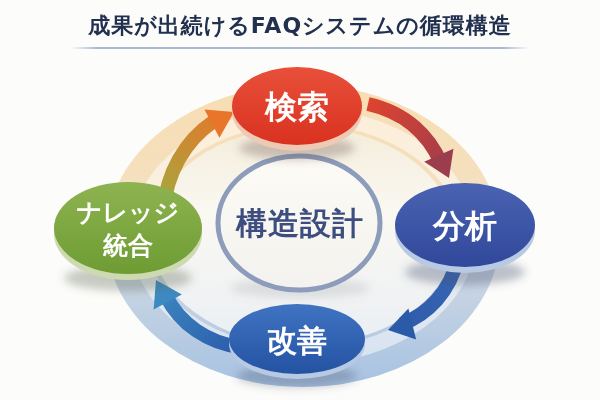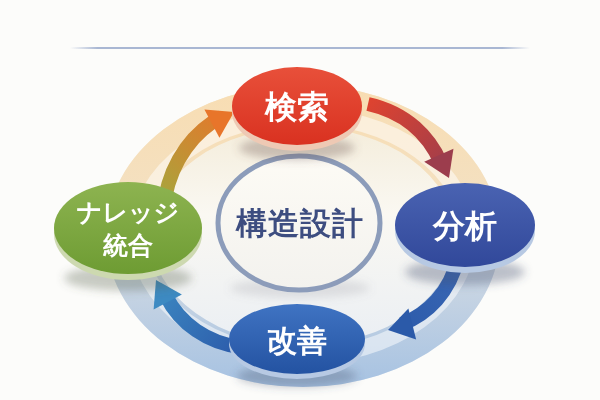--- a/index.html
+++ b/index.html
@@ -23,20 +23,21 @@
   .fs32{font-size:32px;}
   .fs30{font-size:30px;}
   .fs25{font-size:25px;}
   .center-label{font-weight:bold;font-size:31px;letter-spacing:1px;}
 </style>
 </head>
 <body>
 
 <div class="stage">
 
+  <div class="title">成果が出続けるFAQシステムの循環構造</div>
   <div class="title-underline"></div>
 
   <svg class="diagram" width="600" height="400" viewBox="0 0 600 400">
     <defs>
       <filter id="soft" x="-60%" y="-60%" width="220%" height="220%">
         <feGaussianBlur stdDeviation="4"></feGaussianBlur>
       </filter>
 
       <linearGradient id="ringGrad" gradientUnits="userSpaceOnUse" x1="303" y1="85" x2="303" y2="387">
         <stop offset="0" stop-color="#f8ddb2"></stop>

